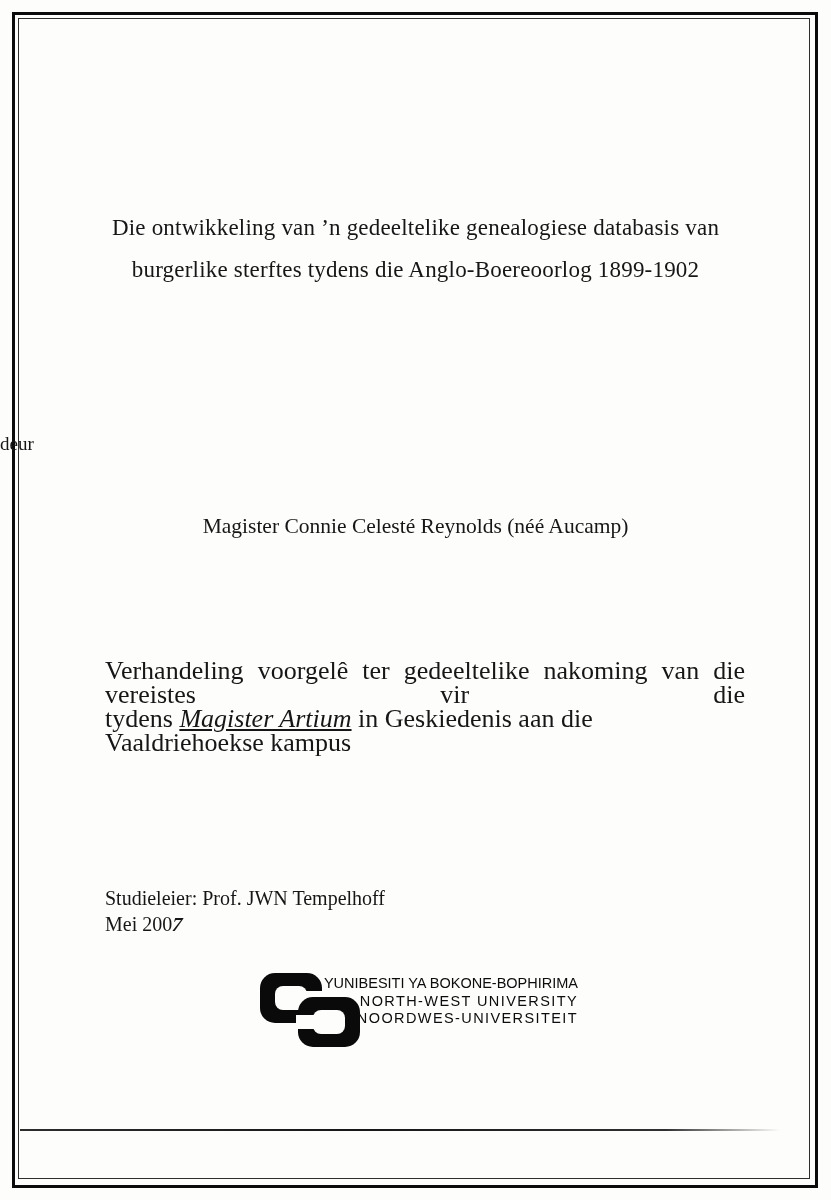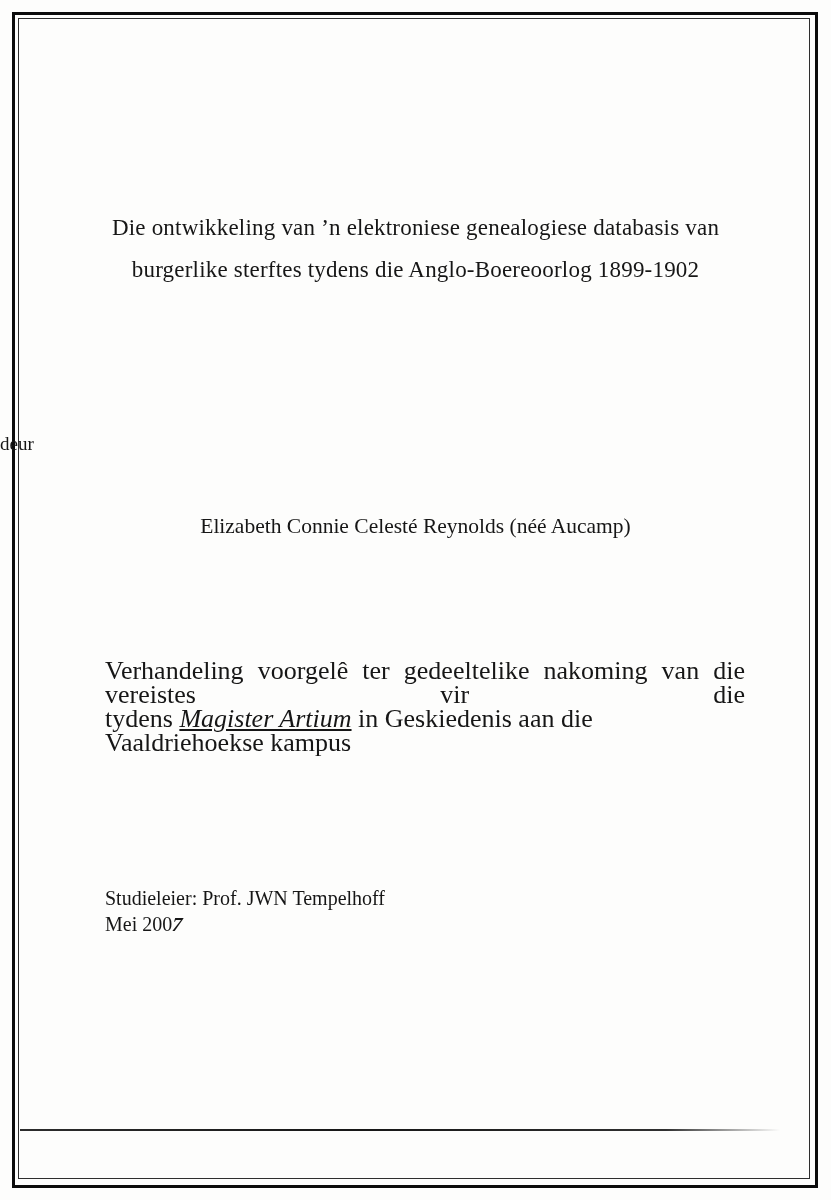--- a/index.html
+++ b/index.html
@@ -97,32 +97,49 @@
 </head>
 <body>
 
 <div class="page">
 
   <div class="frame-outer"></div>
   <div class="frame-inner"></div>
   <div class="crease"></div>
 
   <div class="title-block">
-    <div>Die ontwikkeling van ’n elektroniese genealogiese databasis van</div>
+    <div>Die ontwikkeling van ’n gedeeltelike genealogiese databasis van</div>
     <div>burgerlike sterftes tydens die Anglo-Boereoorlog 1899-1902</div>
   </div>
 
   <div class="byline">deur</div>
 
-  <div class="author">Elizabeth Connie Celesté Reynolds (néé Aucamp)</div>
+  <div class="author">Magister Connie Celesté Reynolds (néé Aucamp)</div>
 
   <div class="statement">
     <div class="just">Verhandeling voorgelê ter gedeeltelike nakoming van die vereistes vir die</div>
     <div><span>tydens </span><span class="ital">Magister Artium</span><span> in Geskiedenis aan die Vaaldriehoekse kampus</span></div>
   </div>
 
   <div class="supervisor-block">
     <div>Studieleier: Prof. JWN Tempelhoff</div>
     <div><span>Mei 200</span><span class="seven">7</span></div>
   </div>
 
+  <div class="logo">
+    <svg class="logo-mark" width="106" height="78" viewBox="0 0 104 78" xmlns="http://www.w3.org/2000/svg">
+
+      <rect x="2" y="2" width="62" height="50" rx="15" fill="#0a0a0a"></rect>
+      <rect x="17" y="15" width="32" height="24" rx="8" fill="#fdfdfc"></rect>
+      <rect x="44" y="20" width="22" height="14" fill="#fdfdfc"></rect>
+
+      <rect x="40" y="26" width="62" height="50" rx="15" fill="#0a0a0a"></rect>
+      <rect x="55" y="39" width="32" height="24" rx="8" fill="#fdfdfc"></rect>
+      <rect x="38" y="44" width="19" height="14" fill="#fdfdfc"></rect>
+    </svg>
+    <div class="logo-text">
+      <div>YUNIBESITI YA BOKONE-BOPHIRIMA</div>
+      <div class="wide">NORTH-WEST UNIVERSITY</div>
+      <div class="wide">NOORDWES-UNIVERSITEIT</div>
+    </div>
+  </div>
 
 </div>
 
 </body></html>

